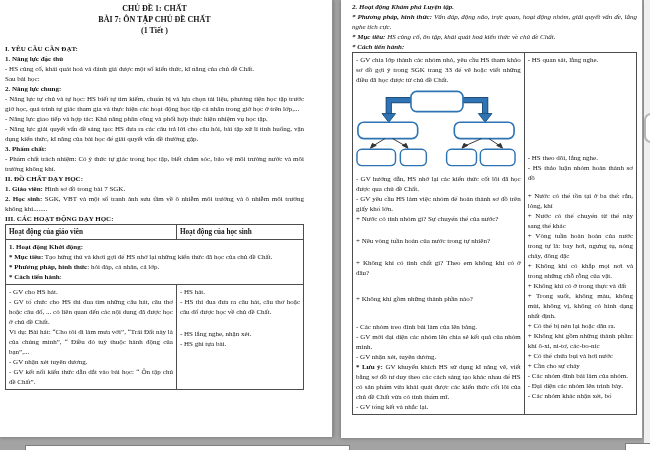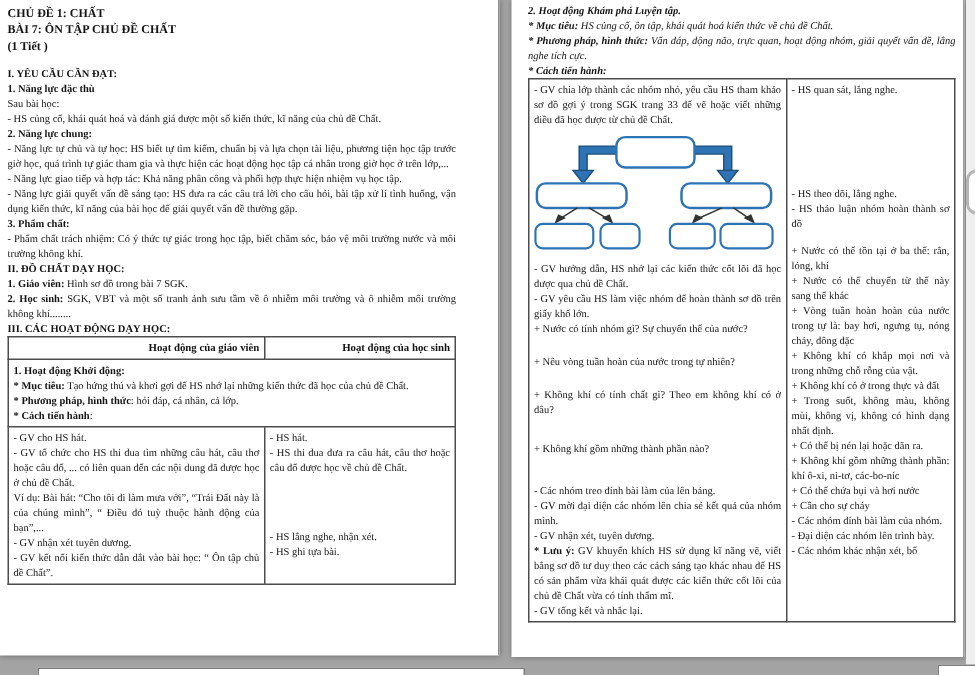--- a/index.html
+++ b/index.html
@@ -9,48 +9,48 @@
   .page1{left:0;width:333px;height:437px;border-right:1px solid #8f8f8f;padding:3px 28px 0 5px;box-sizing:border-box;}
   .page2{left:341px;width:302px;height:438px;padding:2px 5px 0 11px;box-sizing:border-box;border-right:1px solid #9b9b9b;}
   .gutter{position:absolute;left:644px;top:0;width:6px;height:450px;background:#efefef;}
   .scroll-handle{position:absolute;left:644px;top:113px;width:12px;height:30px;background:#fdfdfd;
                  border:2px solid #b5b5b5;border-radius:7px 0 0 7px;box-sizing:border-box;}
   .next-left{position:absolute;left:25px;top:445px;width:323px;height:6px;background:#fff;border:1px solid #7e7e7e;}
   .next-right{position:absolute;left:625px;top:443px;width:26px;height:8px;background:#fff;border:1px solid #7e7e7e;}
   .corner-mark{position:absolute;left:1px;top:-2px;width:50px;height:7px;background:#eec49b;opacity:.6;
                border-radius:60% 40% 50% 50%;transform:rotate(-6deg);}
   p,.para{margin:0;padding:0;font-size:7px;line-height:10px;text-align:justify;}
-  .title{font-size:8px;line-height:11px;font-weight:bold;}
+  .title{font-size:8px;line-height:11px;text-align:center;font-weight:bold;}
   .b{font-weight:bold}.i{}
   .sp8{height:8px}
   table{border-collapse:collapse;width:100%;table-layout:fixed;}
   td,th{border:1px solid #4d4d4d;vertical-align:top;padding:2px 3px;font-size:7px;line-height:10px;}
-  th{text-align:right;font-size:7.2px;}
+  th{text-align:left;font-size:7.2px;}
   .t1 .cg{width:55%}.t2 .cg{width:58%}
   .mt8{margin-top:8px}.mt12{margin-top:12px}.mt16{margin-top:16px}.mt18{margin-top:18px}
-  .mt20{margin-top:36px}.mt88{margin-top:59px}
+  .mt20{margin-top:12px}.mt88{margin-top:88px}
   .p2top .para{font-style:italic}
   .diagram-wrap{margin:4px 0 2px 0;}
 </style>
 </head>
 <body>
 
 <div class="stage">
 
   <div class="corner-mark"></div>
 
   <div class="page page1">
     <div class="title">CHỦ ĐỀ 1: CHẤT</div>
     <div class="title">BÀI 7: ÔN TẬP CHỦ ĐỀ CHẤT</div>
     <div class="title i">(1 Tiết )</div>
     <div class="sp8"></div>
     <p class="b">I. YÊU CẦU CẦN ĐẠT:</p>
     <p class="b">1. Năng lực đặc thù</p>
+    <p>- HS củng cố, khái quát hoá và đánh giá được một số kiến thức, kĩ năng của chủ đề Chất.</p>
     <p>Sau bài học:</p>
-    <p>- HS củng cố, khái quát hoá và đánh giá được một số kiến thức, kĩ năng của chủ đề Chất.</p>
     <p class="b i">2. Năng lực chung:</p>
     <p>- Năng lực tự chủ và tự học: HS biết tự tìm kiếm, chuẩn bị và lựa chọn tài liệu, phương tiện học tập trước giờ học, quá trình tự giác tham gia và thực hiện các hoạt động học tập cá nhân trong giờ học ở trên lớp,...</p>
     <p>- Năng lực giao tiếp và hợp tác: Khả năng phân công và phối hợp thực hiện nhiệm vụ học tập.</p>
     <p>- Năng lực giải quyết vấn đề sáng tạo: HS đưa ra các câu trả lời cho câu hỏi, bài tập xử lí tình huống, vận dụng kiến thức, kĩ năng của bài học để giải quyết vấn đề thường gặp.</p>
     <p class="b i">3. Phẩm chất:</p>
     <p>- Phẩm chất trách nhiệm: Có ý thức tự giác trong học tập, biết chăm sóc, bảo vệ môi trường nước và môi trường không khí.</p>
     <p class="b">II. ĐỒ CHẤT DẠY HỌC:</p>
     <p><span class="b i">1. Giáo viên:</span><span> Hình sơ đồ trong bài 7 SGK.</span></p>
     <p><span class="b i">2. Học sinh:</span><span> SGK, VBT và một số tranh ảnh sưu tầm về ô nhiễm môi trường và ô nhiễm môi trường không khí........</span></p>
     <p class="b">III. CÁC HOẠT ĐỘNG DẠY HỌC:</p>
@@ -84,22 +84,22 @@
           <div class="para">- HS ghi tựa bài.</div>
         </td>
       </tr>
     </tbody>
       </table>
   </div>
 
   <div class="page page2">
     <div class="p2top">
       <div class="para b i">2. Hoạt động Khám phá Luyện tập.</div>
+      <div class="para"><span class="b">* Phương pháp, hình thức:</span><span> Vấn đáp, động não, trực quan, hoạt động nhóm, giải quyết vấn đề, lắng nghe tích cực.</span></div>
       <div class="para"><span class="b">* Mục tiêu:</span><span> HS củng cố, ôn tập, khái quát hoá kiến thức về chủ đề Chất.</span></div>
-      <div class="para"><span class="b">* Phương pháp, hình thức:</span><span> Vấn đáp, động não, trực quan, hoạt động nhóm, giải quyết vấn đề, lắng nghe tích cực.</span></div>
       <div class="para b">* Cách tiến hành:</div>
     </div>
 
     <table class="t2">
       <tbody>
           <tr>
         <td class="cg">
           <div class="para">- GV chia lớp thành các nhóm nhỏ, yêu cầu HS tham khảo sơ đồ gợi ý trong SGK trang 33 để vẽ hoặc viết những điều đã học được từ chủ đề Chất.</div>
 
           <div class="diagram-wrap">

